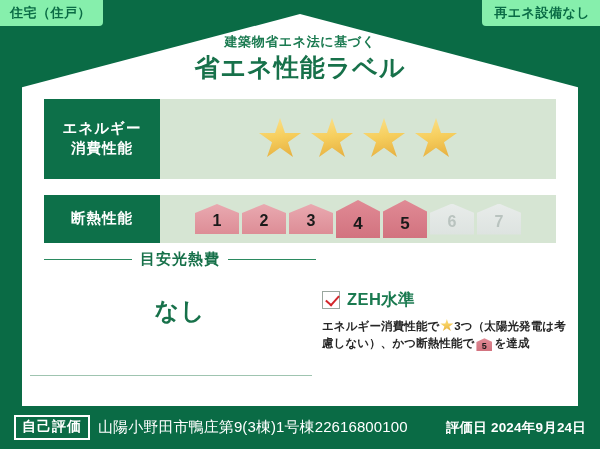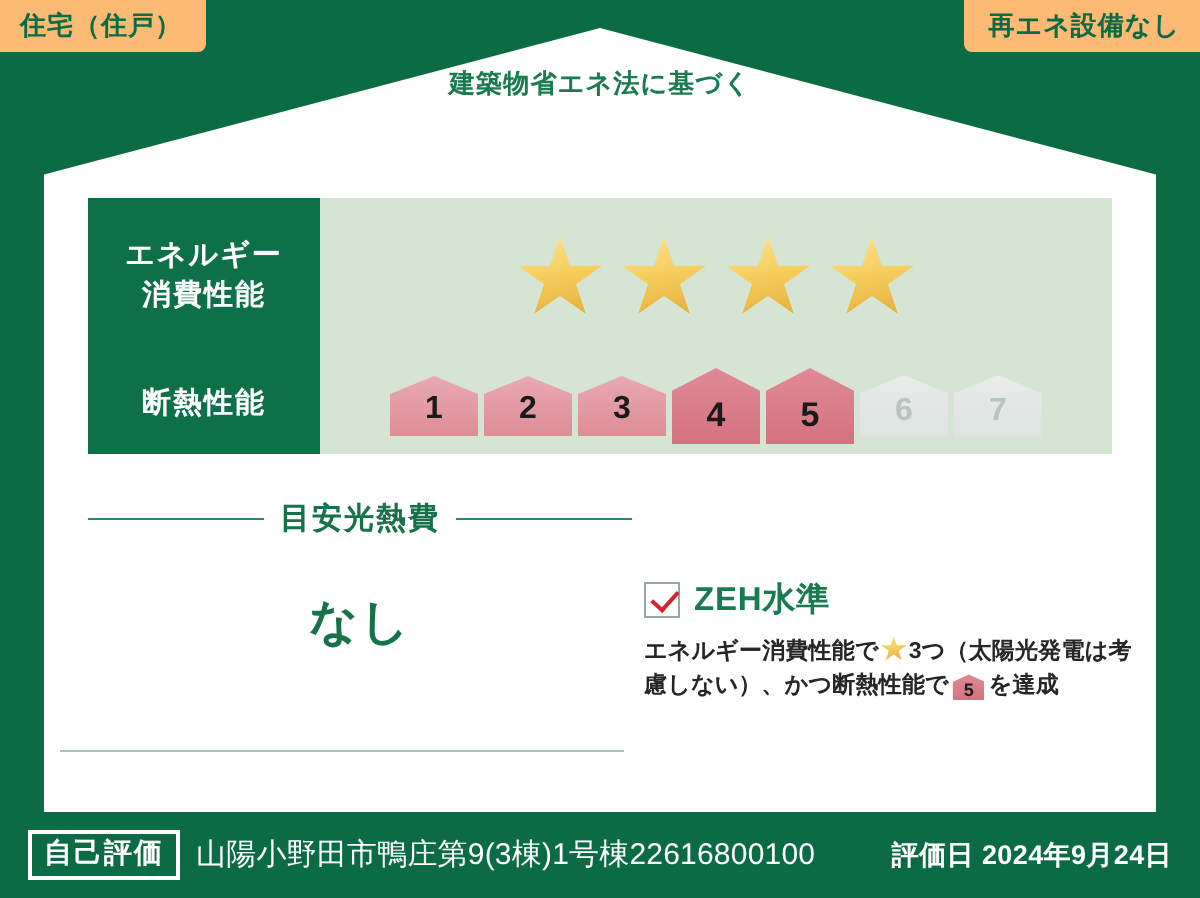--- a/index.html
+++ b/index.html
@@ -16,21 +16,21 @@
     width: 600px;
     height: 449px;
     background: #0a6b45;
     overflow: hidden;
   }
 
   
   .corner-badge {
     position: absolute;
     top: 0;
-    background: #fdba74;
+    background: #86efac;
     color: #0a6b45;
     font-weight: bold;
     font-size: 13px;
     letter-spacing: 0.5px;
     padding: 6px 12px 7px 12px;
     line-height: 1;
     white-space: nowrap;
   }
   .corner-badge.left  { left: 0;  border-bottom-right-radius: 4px; padding-left: 10px; }
   .corner-badge.right { right: 0; border-bottom-left-radius: 4px;  padding-right: 10px; }
@@ -72,21 +72,21 @@
   
   .rows {
     position: absolute;
     left: 44px;
     top: 99px;
     width: 512px;
   }
   .perf-row {
     display: flex;
     align-items: stretch;
-    margin-bottom: 0;
+    margin-bottom: 16px;
     background: #d6e5d3;
   }
   .perf-row.stars  { height: 80px; }
   .perf-row.insul  { height: 48px; }
 
   .perf-label {
     width: 116px;
     flex: 0 0 116px;
     background: #0d7049;
     color: #ffffff;
@@ -303,20 +303,21 @@
 <div id="label-root">
 
   <div class="corner-badge left">住宅（住戸）</div>
 
   <div class="corner-badge right">再エネ設備なし</div>
 
   <div class="house"></div>
 
   <div class="title-wrap">
     <div class="title-sub">建築物省エネ法に基づく</div>
+    <div class="title-main">省エネ性能ラベル</div>
   </div>
 
   <div class="rows">
 
     <div class="perf-row stars">
       <div class="perf-label">
         <span class="l1">エネルギー</span>
         <span class="l2">消費性能</span>
       </div>
       <div class="perf-value" id="stars-container">

